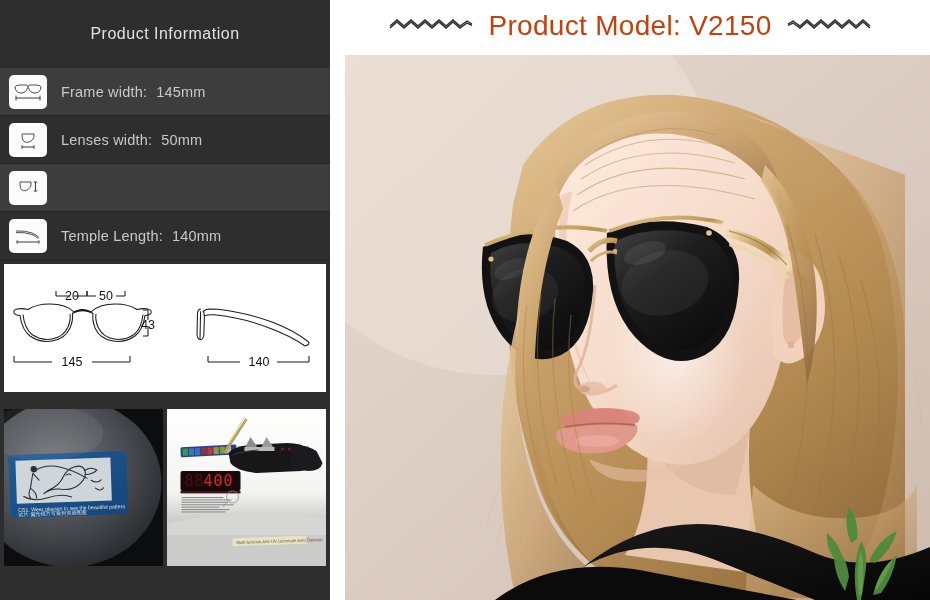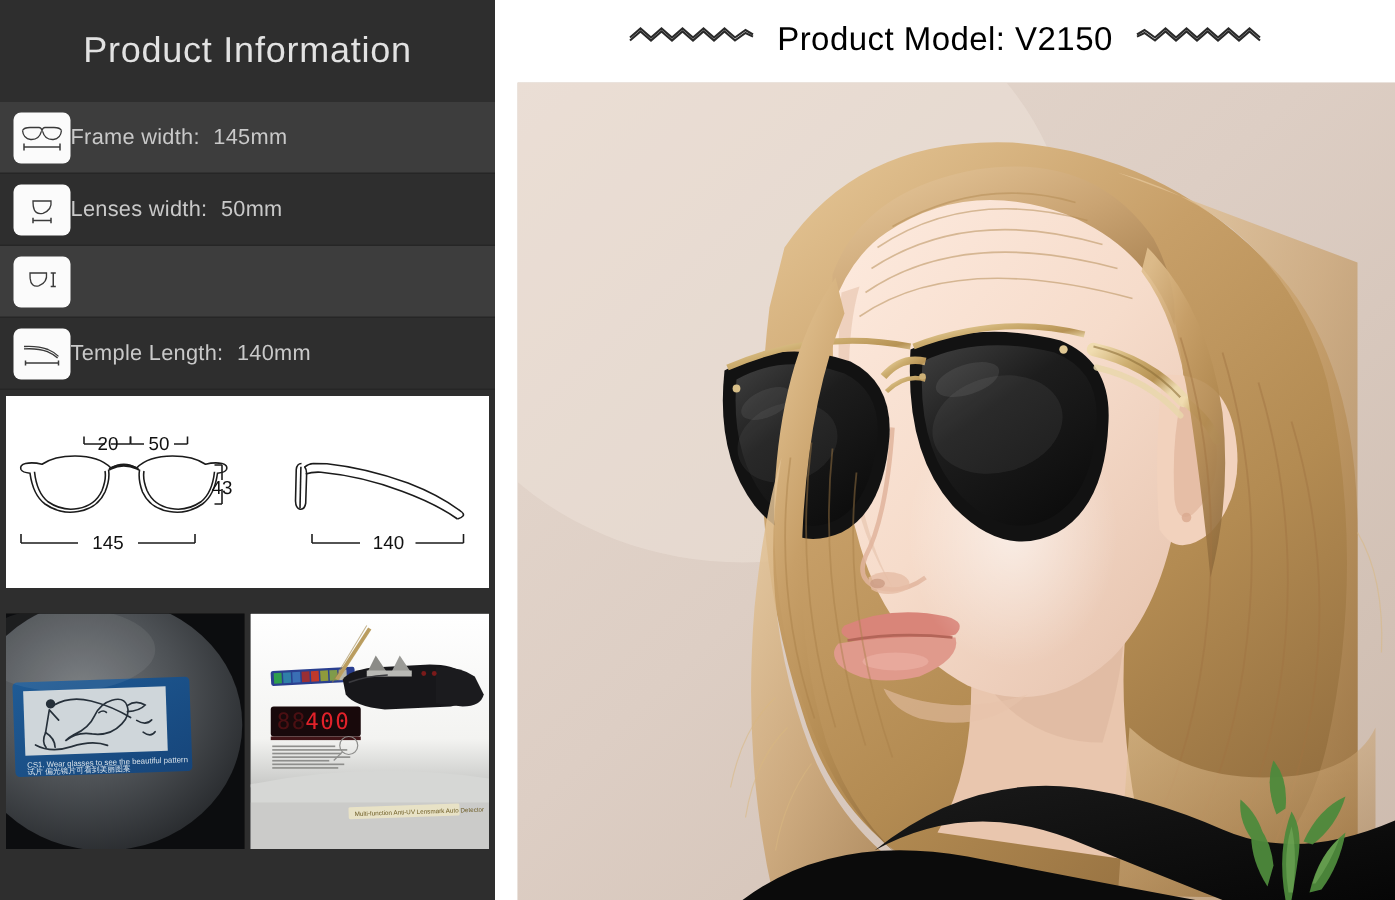--- a/index.html
+++ b/index.html
@@ -22,21 +22,21 @@
     width: 330px; height: 600px;
     background: #2e2e2e;
     flex: 0 0 330px;
     display: flex;
     flex-direction: column;
   }
   #panel-title {
     height: 68px;
     background: #2e2e2e;
     color: #e2e2e2;
-    font-size: 24px;
+    font-size: 16px;
     letter-spacing: .5px;
     display: flex;
     align-items: center;
     justify-content: center;
     font-weight: 400;
   }
   .spec-row {
     height: 48px;
     display: flex;
     align-items: center;
@@ -51,20 +51,21 @@
     border-radius: 5px;
     flex: 0 0 38px;
     display: flex;
     align-items: center;
     justify-content: center;
   }
   .spec-icon svg { display: block; }
   .spec-text {
     color: #c9c9c9;
     font-size: 14.5px;
+    margin-left: 14px;
     white-space: nowrap;
     letter-spacing: .2px;
   }
   .spec-text .val { margin-left: 9px; }
 
   
   #tech-drawing {
     background: #ffffff;
     height: 128px;
     margin: 4px 4px 13px 4px;
@@ -102,22 +103,22 @@
     height: 55px;
     display: flex;
     align-items: center;
     justify-content: center;
     gap: 14px;
     background: #ffffff;
     padding-bottom: 4px;
   }
   #model-header .ornament { display: block; }
   #model-title {
-    font-size: 22px;
-    color: #000000;
+    font-size: 28px;
+    color: #c2410c;
     white-space: nowrap;
     letter-spacing: .3px;
     font-weight: 400;
   }
   #model-photo-wrap {
     position: relative;
     margin: 0 0 0 15px;
     width: 585px;
     height: 545px;
     overflow: hidden;

